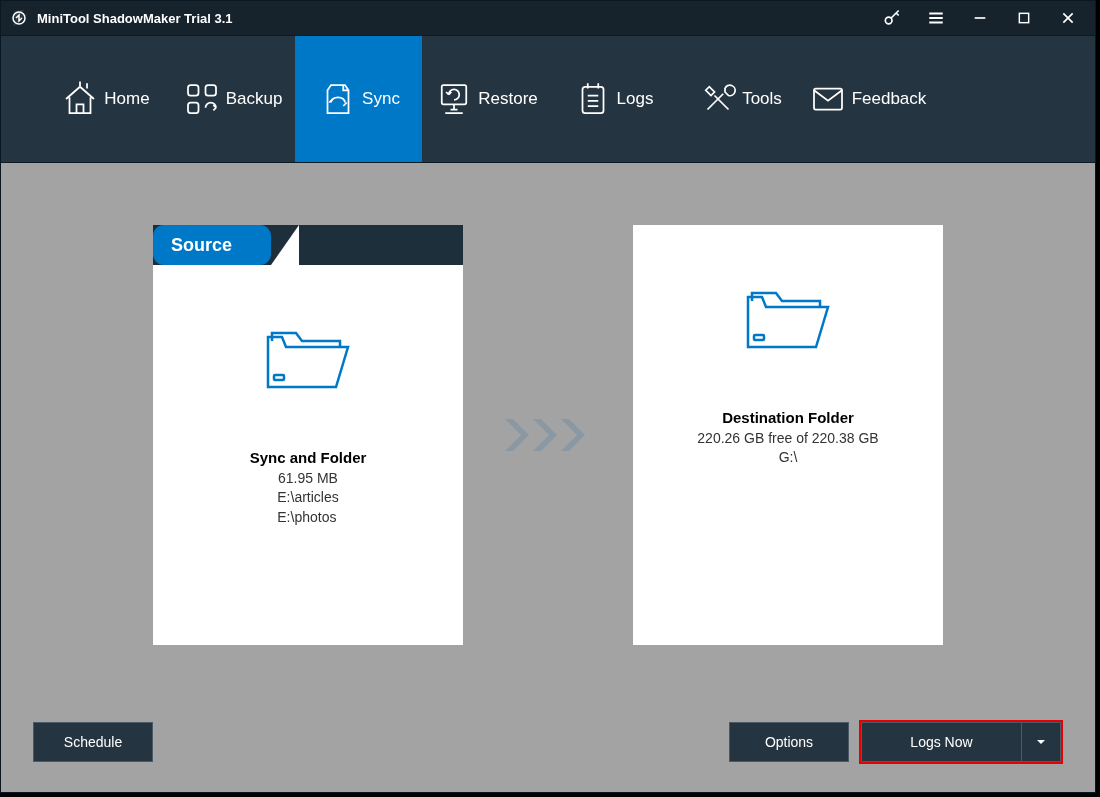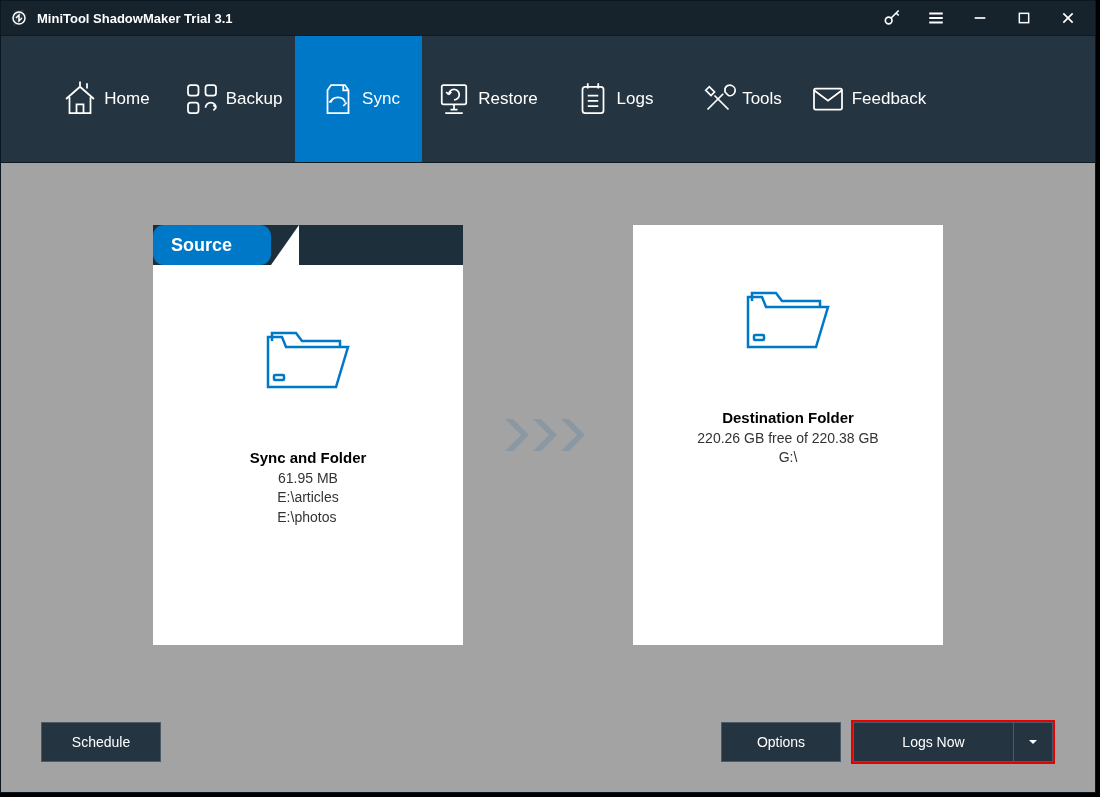--- a/index.html
+++ b/index.html
@@ -19,21 +19,21 @@
   .content { position: relative; height: 510px; display: flex; align-items: flex-start; justify-content: center; gap: 40px; padding-top: 62px; }
   .panel { width: 310px; height: 420px; background: #fff; position: relative; display: flex; flex-direction: column; align-items: center; }
   .panel-head { width: 100%; height: 40px; background: #1e2f3c; position: relative; }
   .panel-head .tab { position: absolute; left: 0; top: 0; height: 40px; background: #0078c8; color: #fff; font-size: 18px; font-weight: bold; display: flex; align-items: center; padding: 0 22px 0 18px; border-radius: 11px; }
   .panel-head .wedge { position: absolute; top: 0; height: 0; width: 0; border-bottom: 40px solid #fff; border-left: 28px solid transparent; }
   .panel .folder-icon { margin-top: 52px; }
   .panel .ptitle { margin-top: 48px; font-size: 15px; font-weight: bold; color: #000; }
   .panel .pline { margin-top: 4px; font-size: 14px; color: #333; }
   .panel .ppath { margin-top: 2px; font-size: 14px; color: #333; text-align: left; line-height: 1.4; }
   .arrow-between { display: flex; align-items: center; justify-content: center; height: 420px; }
-  .footer { position: absolute; bottom: 28px; left: 0; right: 0; display: flex; align-items: center; padding: 0 40px; }
+  .footer { position: absolute; bottom: 28px; left: 0; right: 0; display: flex; align-items: center; padding: 0 32px; }
   .btn { height: 40px; background: #253441; border: 1px solid #4a5a66; color: #fff; display: flex; align-items: center; justify-content: center; font-size: 14px; cursor: pointer; }
   .btn-schedule { width: 120px; }
   .footer .spacer { flex: 1; }
   .btn-options { width: 120px; margin-right: 10px; }
   .sync-now-wrap { display: flex; border: 2px solid #e60000; }
   .btn-sync-now { width: 160px; border-right: none; }
   .btn-caret { width: 40px; border-left: 1px solid #4a5a66; }
 </style>
 </head>
 <body>

